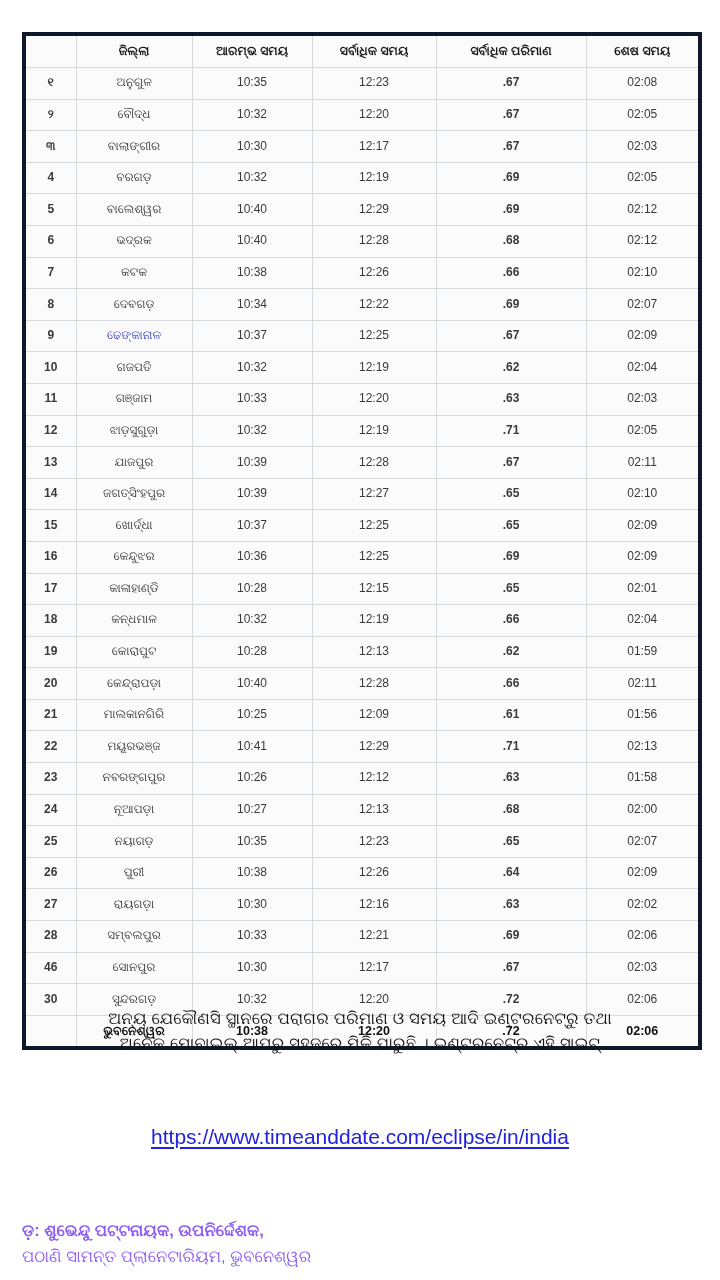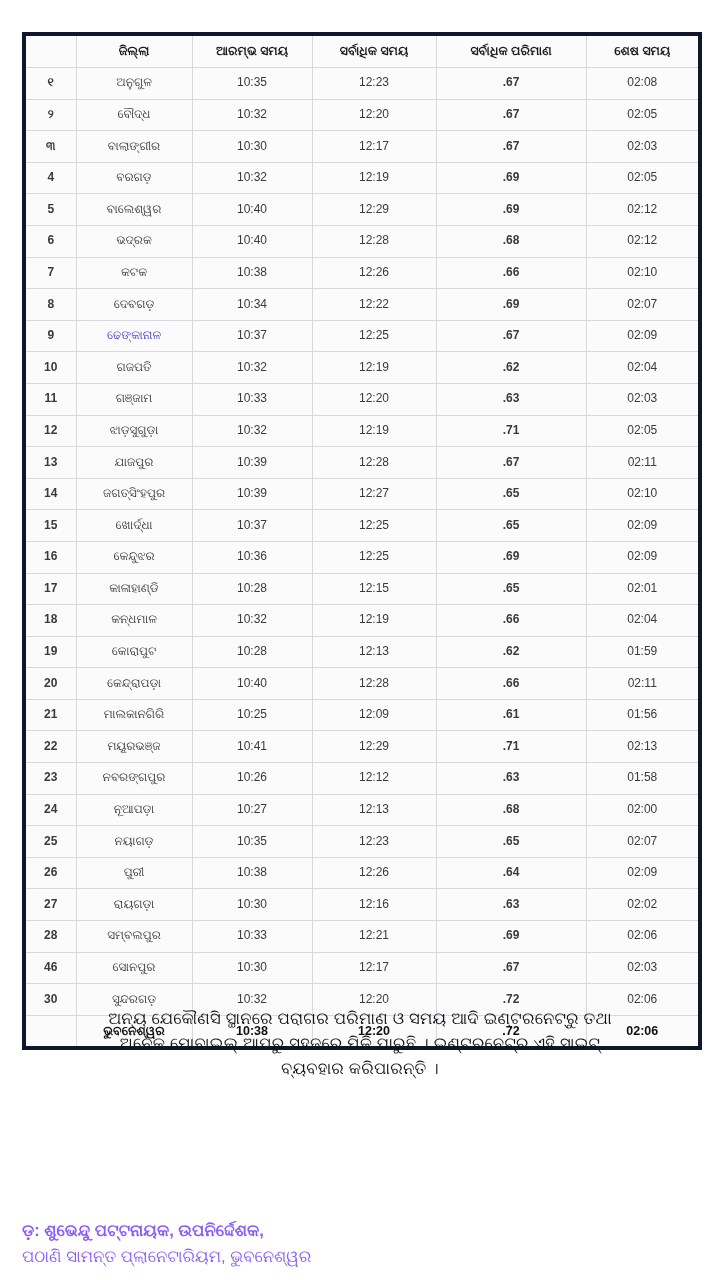--- a/index.html
+++ b/index.html
@@ -412,22 +412,24 @@
             <td class="c-mag">.72</td>
             <td class="c-time">02:06</td>
           </tr>
         </tbody>
     </table>
   </div>
 
   <div class="note">
     <span class="note-line">ଅନ୍ୟ ଯେକୌଣସି  ସ୍ଥାନରେ ପରାଗର  ପରିମାଣ ଓ ସମୟ  ଆଦି ଇଣ୍ଟରନେଟ୍‌ରୁ ତଥା</span>
     <span class="note-line">ଅନେକ ମୋବାଇଲ୍ ଆପରୁ ସହଜରେ  ମିଳି ପାରୁଛି । ଇଣ୍ଟରନେଟ୍‌ର ଏହି ସାଇଟ୍</span>
-    <span class="note-line">ବ୍ୟବହାର  କରିପାରନ୍ତି ।</span>
   </div>
 
+  <div class="url-line">
+    <span class="url-link">https://www.timeanddate.com/eclipse/in/india</span>
+  </div>
 
   <div class="signature">
     <span class="sig-line1">ଡ଼: ଶୁଭେନ୍ଦୁ ପଟ୍ଟନାୟକ, ଉପନିର୍ଦ୍ଦେଶକ,</span>
     <span class="sig-line2">ପଠାଣି ସାମନ୍ତ ପ୍ଲାନେଟାରିୟମ, ଭୁବନେଶ୍ୱର</span>
   </div>
 
 </div>
 
 </body></html>

